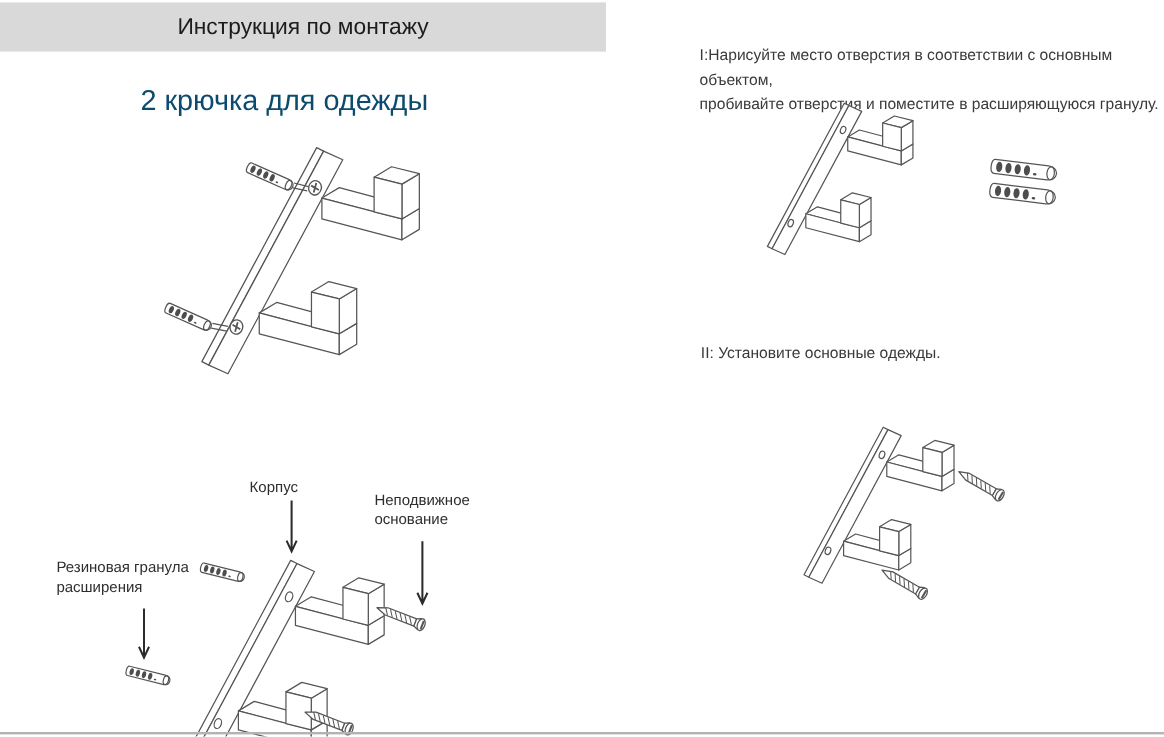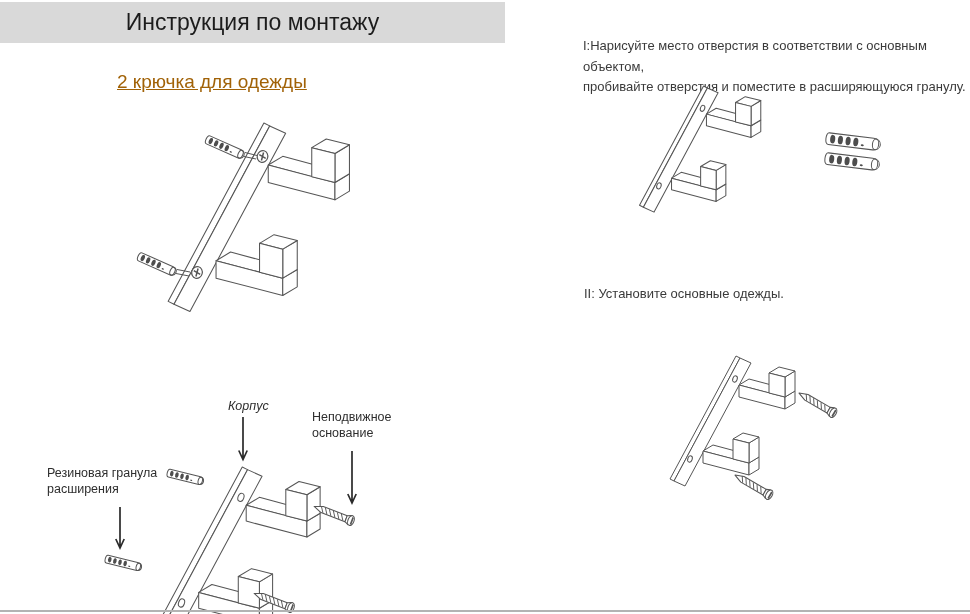--- a/index.html
+++ b/index.html
@@ -2,28 +2,28 @@
 <html><head>
 <meta charset="utf-8">
 <style>
   html,body{margin:0;padding:0;background:#ffffff;}
   .page{
     position:relative;width:970px;height:614px;background:#ffffff;overflow:hidden;
     font-family:"Liberation Sans",sans-serif;color:#262626;
   }
   .header-bar{
     position:absolute;left:0;top:2px;width:505px;height:41px;background:#d9d9d9;
-    text-align:center;line-height:41px;font-size:23px;color:#1c1c1c;
+    text-align:center;line-height:41px;font-size:19px;color:#1c1c1c;
   }
-  .subtitle{position:absolute;left:117px;top:71px;font-size:19px;color:#a16207;text-decoration:underline;}
+  .subtitle{position:absolute;left:117px;top:71px;font-size:24px;color:#0c4a6e;}
   .step{font-size:13px;color:#3a3a3a;line-height:20.5px;}
   .step1{position:absolute;left:583px;top:36px;width:400px;}
   .step2{position:absolute;left:584px;top:284px;}
   .plabel{font-size:12.5px;color:#2e2e2e;line-height:16px;}
-  .l-body{position:absolute;left:228px;top:398px;font-style:italic;}
+  .l-body{position:absolute;left:208px;top:398px;}
   .l-base{position:absolute;left:312px;top:409px;width:100px;}
   .l-plug{position:absolute;left:47px;top:465px;width:138px;}
   .diagram{position:absolute;overflow:hidden;}
   .d-assembled{left:112px;top:95px;}
   .d-step1{left:625px;top:85px;}
   .d-step2{left:630px;top:340px;}
   .d-parts{left:30px;top:395px;}
   .page-edge{position:absolute;left:0;top:610px;width:970px;height:2px;background:#b3b3b3;}
   .dark{fill:#4d4d4d;stroke:none;}
   .thin{fill:none;stroke-width:0.9;}

